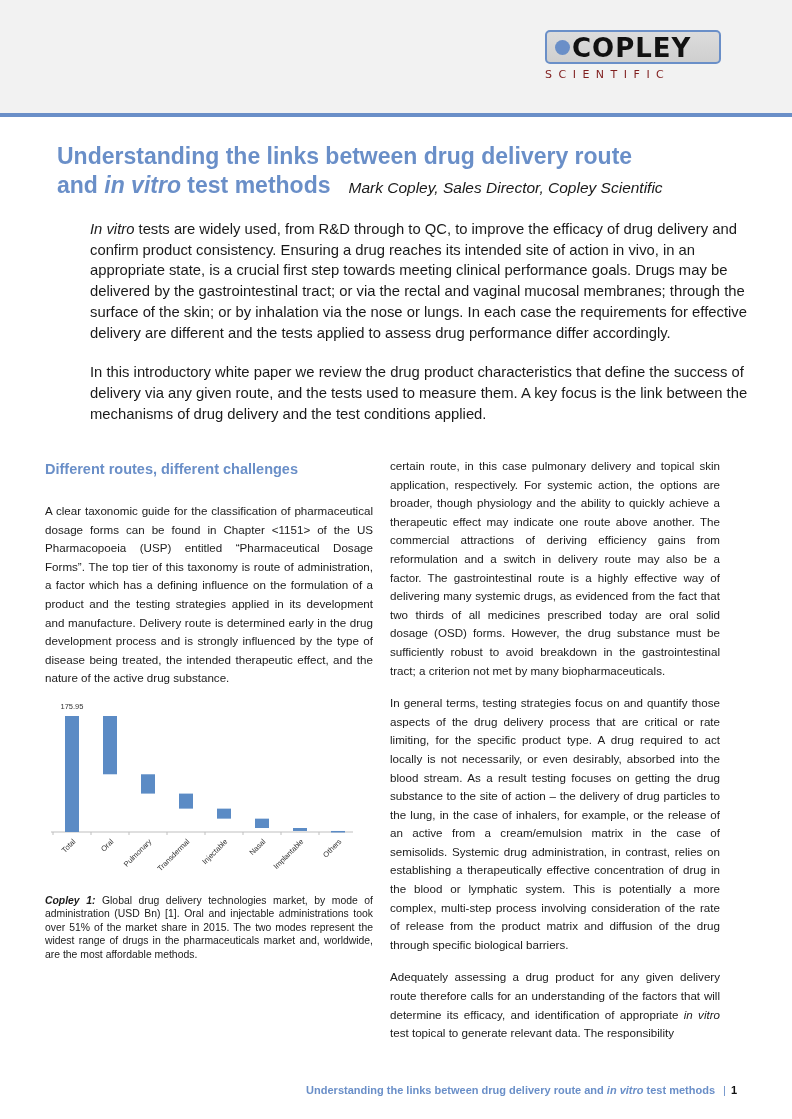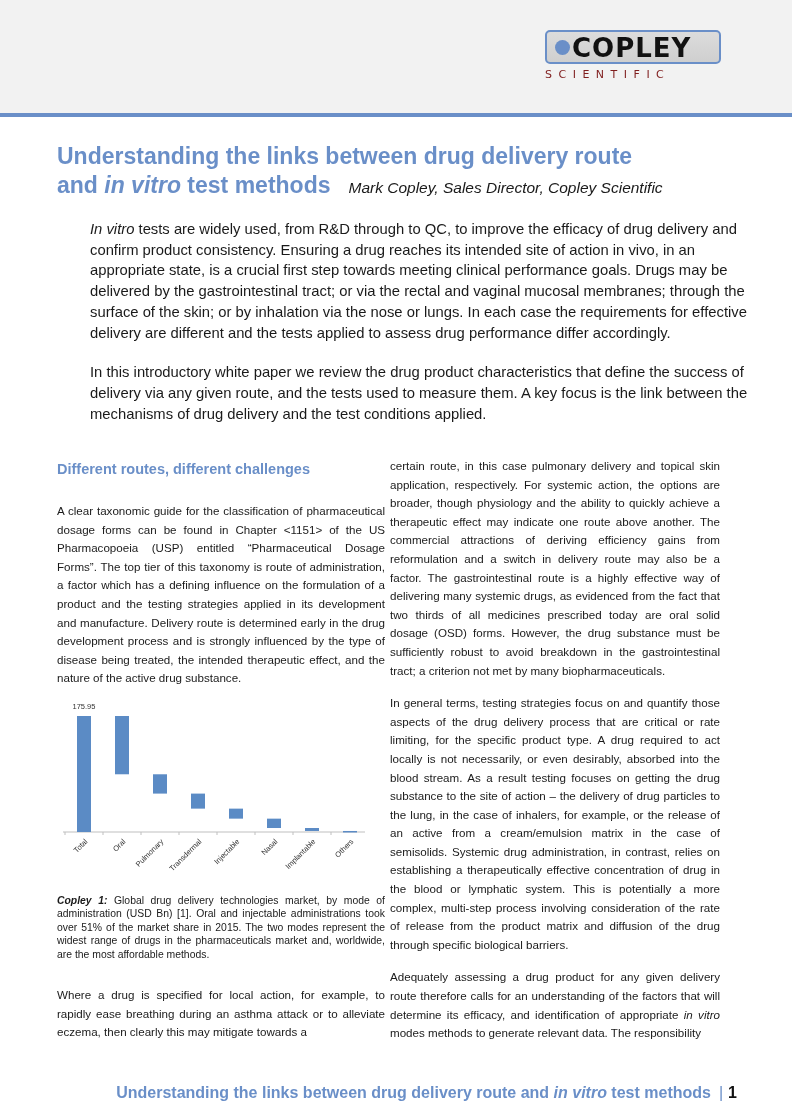--- a/index.html
+++ b/index.html
@@ -11,28 +11,28 @@
   .logo-dot { position: absolute; left: 8px; top: 8px; width: 15px; height: 15px; border-radius: 50%; background: #6a8fc8; }
   .logo-word { position: absolute; left: 25px; top: 1px; font-size: 26px; font-weight: bold; letter-spacing: 1px; color: #111; font-family: "DejaVu Sans", sans-serif; }
   .logo-sub { margin-top: 4px; margin-left: 0px; font-size: 11px; letter-spacing: 6.5px; color: #7f1d1d; font-family: "DejaVu Sans", sans-serif; }
   .title { position: absolute; left: 57px; top: 142px; width: 700px; color: #6a8fc8; font-size: 23px; font-weight: bold; line-height: 29px; }
   .title i { font-style: italic; }
   .byline { font-size: 15.5px; font-weight: normal; font-style: italic; color: #1a1a1a; margin-left: 18px; }
   .intro { position: absolute; left: 57px; top: 219px; width: 672px; font-size: 14.8px; line-height: 20.7px; color: #1a1a1a; margin-left: 33px; }
   .intro p { margin: 0 0 19px 0; }
   .col { position: absolute; font-size: 11.6px; line-height: 18.6px; text-align: justify; color: #1a1a1a; }
   .col p { margin: 0 0 14px 0; }
-  .col-left { left: 57px; top: 458px; width: 328px; }
+  .col-left { left: 45px; top: 458px; width: 328px; }
   .col-right { left: 390px; top: 457px; width: 330px; }
   .section-heading { color: #6a8fc8; font-weight: bold; font-size: 14.5px; margin: 0 0 22px 0; line-height: 22px; }
   .chart { position: relative; width: 330px; height: 190px; margin: 14px 0 0 0; }
   .chart svg { display: block; }
   .caption { font-size: 10.4px; line-height: 13.4px; text-align: justify; margin-top: 2px; }
   .caption b { font-style: italic; }
-  .footer { position: absolute; right: 55px; top: 1084px; font-size: 16px; font-weight: bold; color: #6a8fc8; padding-left: 12px; }
+  .footer { position: absolute; right: 55px; top: 1084px; font-size: 11px; font-weight: bold; color: #6a8fc8; padding-left: 12px; }
   .footer .sep { color: #6a8fc8; font-weight: normal; margin: 0 5px 0 8px; }
   .footer .page { color: #111; }
 </style>
 </head>
 <body>
 
 <div class="header-band"></div>
 <div class="header-rule"></div>
 
 <div class="logo">
@@ -82,24 +82,23 @@
         <line x1="236" y1="130" x2="236" y2="133" stroke="#bfbfbf"></line>
         <text x="259" y="140" font-size="7.5" fill="#333" text-anchor="end" transform="rotate(-45 259 140)" font-family="Liberation Sans, sans-serif">Implantable</text>
         <rect x="286" y="128.9781187837454" width="14" height="1.5" fill="#5b8bc5"></rect>
         <line x1="274" y1="130" x2="274" y2="133" stroke="#bfbfbf"></line>
         <text x="297" y="140" font-size="7.5" fill="#333" text-anchor="end" transform="rotate(-45 297 140)" font-family="Liberation Sans, sans-serif">Others</text>
         <text x="27" y="7" font-size="7.5" fill="#333" text-anchor="middle" font-family="Liberation Sans, sans-serif">175.95</text>
       </svg>
   </div>
   <div class="caption"><b>Copley 1:</b><span> Global drug delivery technologies market, by mode of administration (USD Bn) [1]. Oral and injectable administrations took over 51% of the market share in 2015. The two modes represent the widest range of drugs in the pharmaceuticals market and, worldwide, are the most affordable methods.</span></div>
   <div style="height:25px"></div>
-  <p>Where a drug is specified for local action, for example, to rapidly ease breathing during an asthma attack or to alleviate eczema, then clearly this may mitigate towards a</p>
 </div>
 
 <div class="col col-right">
   <p>certain route, in this case pulmonary delivery and topical skin application, respectively. For systemic action, the options are broader, though physiology and the ability to quickly achieve a therapeutic effect may indicate one route above another. The commercial attractions of deriving efficiency gains from reformulation and a switch in delivery route may also be a factor. The gastrointestinal route is a highly effective way of delivering many systemic drugs, as evidenced from the fact that two thirds of all medicines prescribed today are oral solid dosage (OSD) forms. However, the drug substance must be sufficiently robust to avoid breakdown in the gastrointestinal tract; a criterion not met by many biopharmaceuticals.</p>
   <p>In general terms, testing strategies focus on and quantify those aspects of the drug delivery process that are critical or rate limiting, for the specific product type. A drug required to act locally is not necessarily, or even desirably, absorbed into the blood stream. As a result testing focuses on getting the drug substance to the site of action – the delivery of drug particles to the lung, in the case of inhalers, for example, or the release of an active from a cream/emulsion matrix in the case of semisolids. Systemic drug administration, in contrast, relies on establishing a therapeutically effective concentration of drug in the blood or lymphatic system. This is potentially a more complex, multi-step process involving consideration of the rate of release from the product matrix and diffusion of the drug through specific biological barriers.</p>
-  <p><span>Adequately assessing a drug product for any given delivery route therefore calls for an understanding of the factors that will determine its efficacy, and identification of appropriate </span><i>in vitro</i><span> modes methods to generate relevant data. The responsibility</span></p>
+  <p><span>Adequately assessing a drug product for any given delivery route therefore calls for an understanding of the factors that will determine its efficacy, and identification of appropriate </span><i>in vitro</i><span> test topical to generate relevant data. The responsibility</span></p>
 </div>
 
 <div class="footer">
   <span>Understanding the links between drug delivery route and </span><i>in vitro</i><span> test methods</span><span class="sep">|</span><span class="page">1</span>
 </div>
 
 </body></html>

